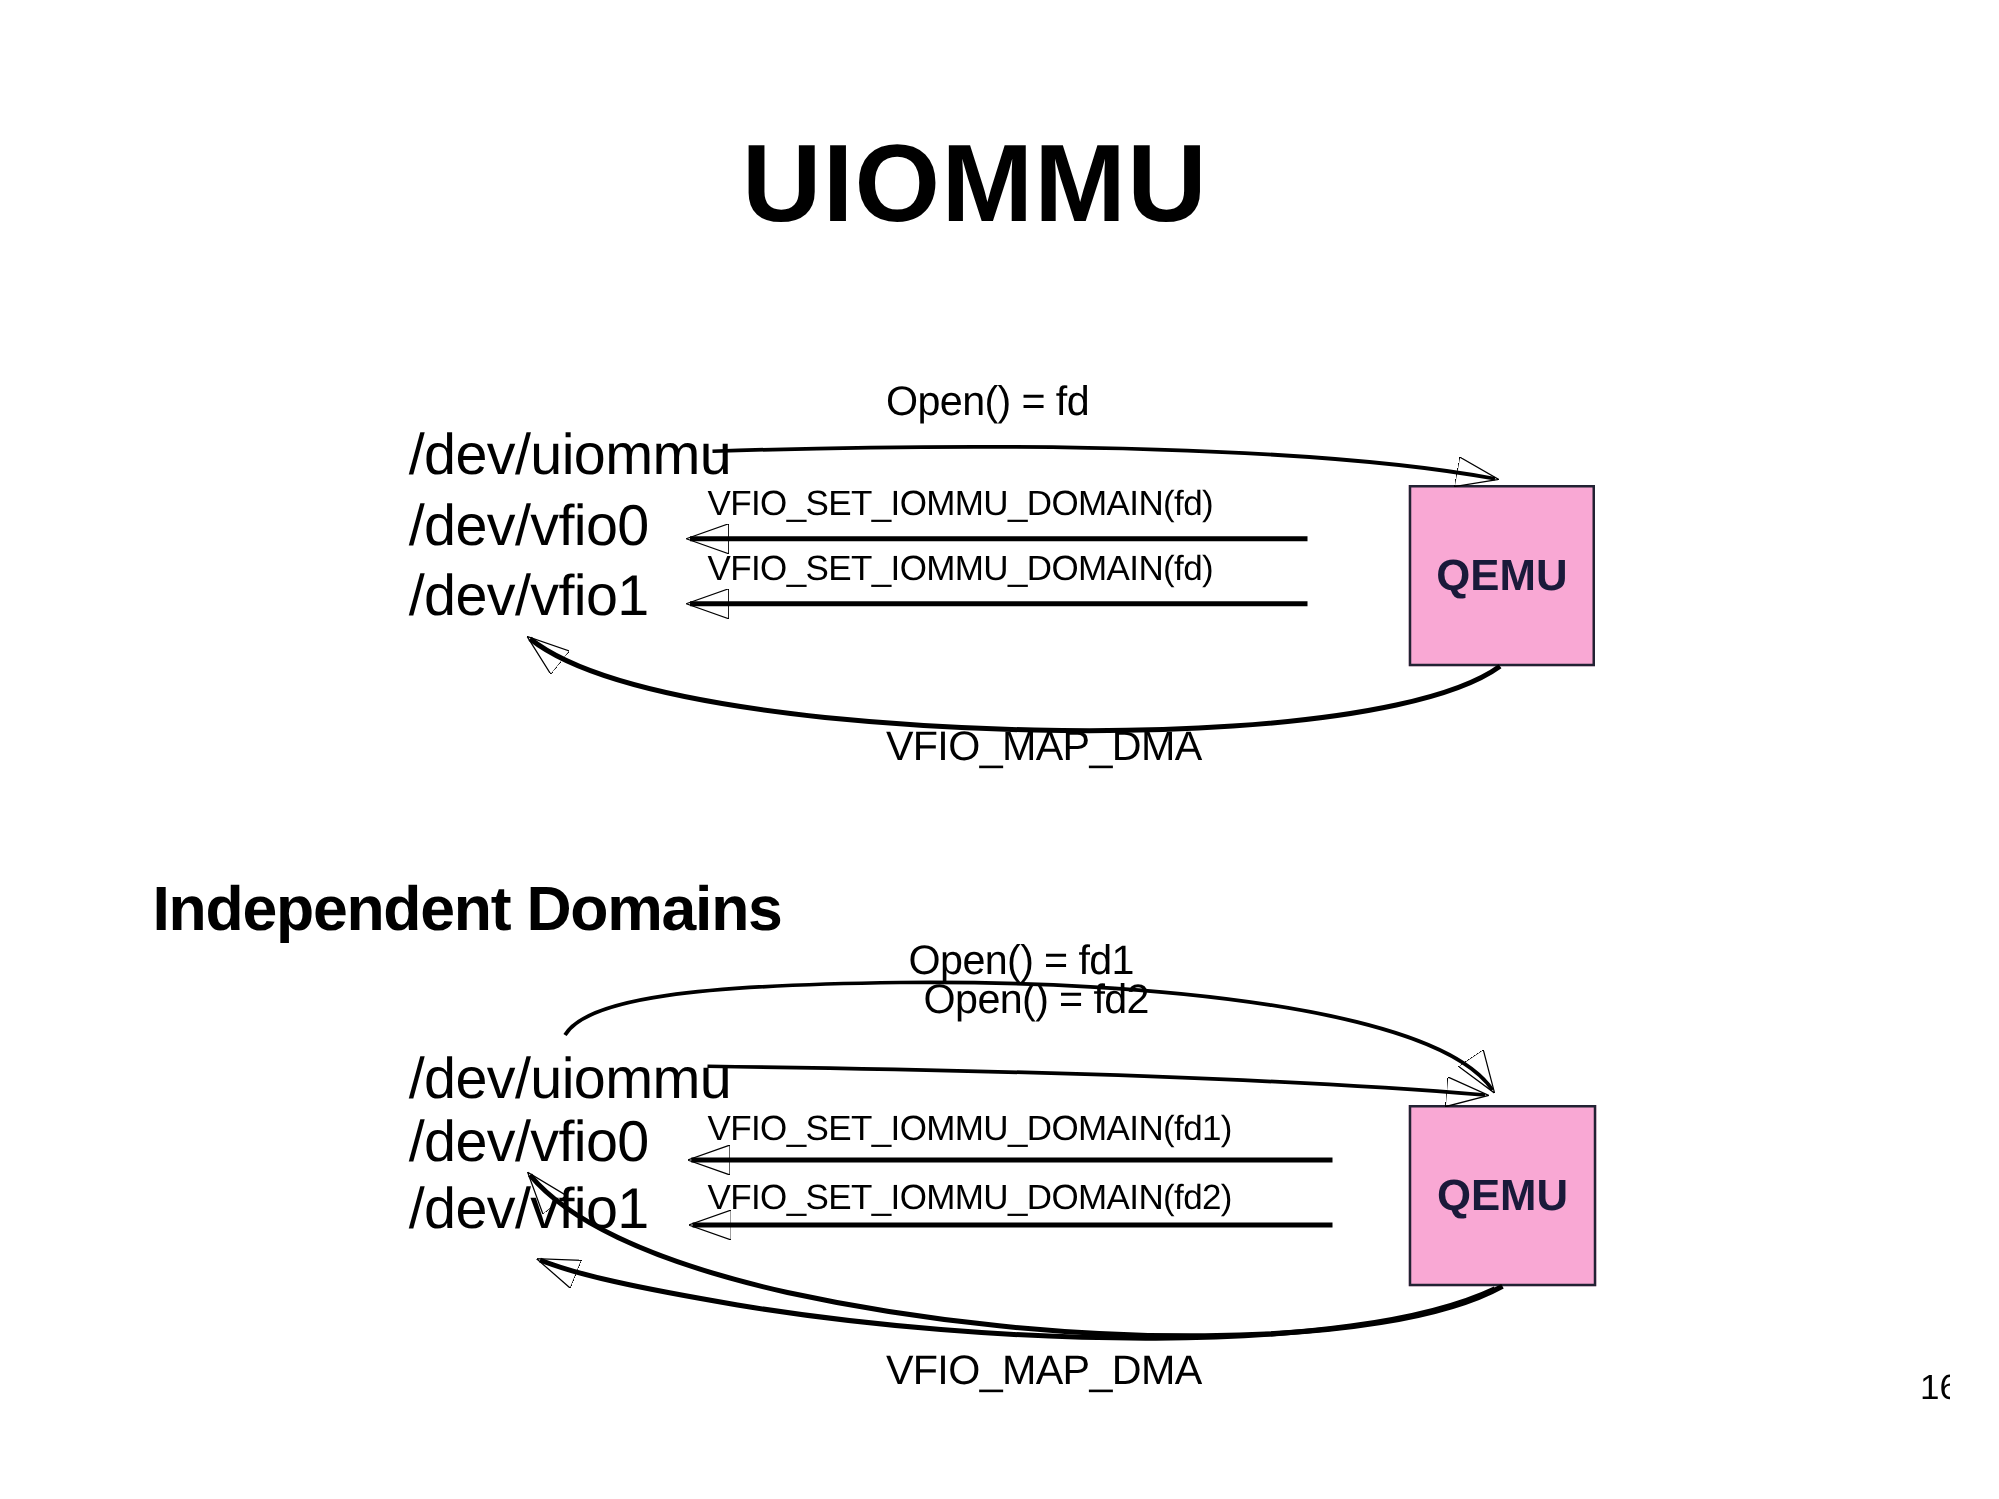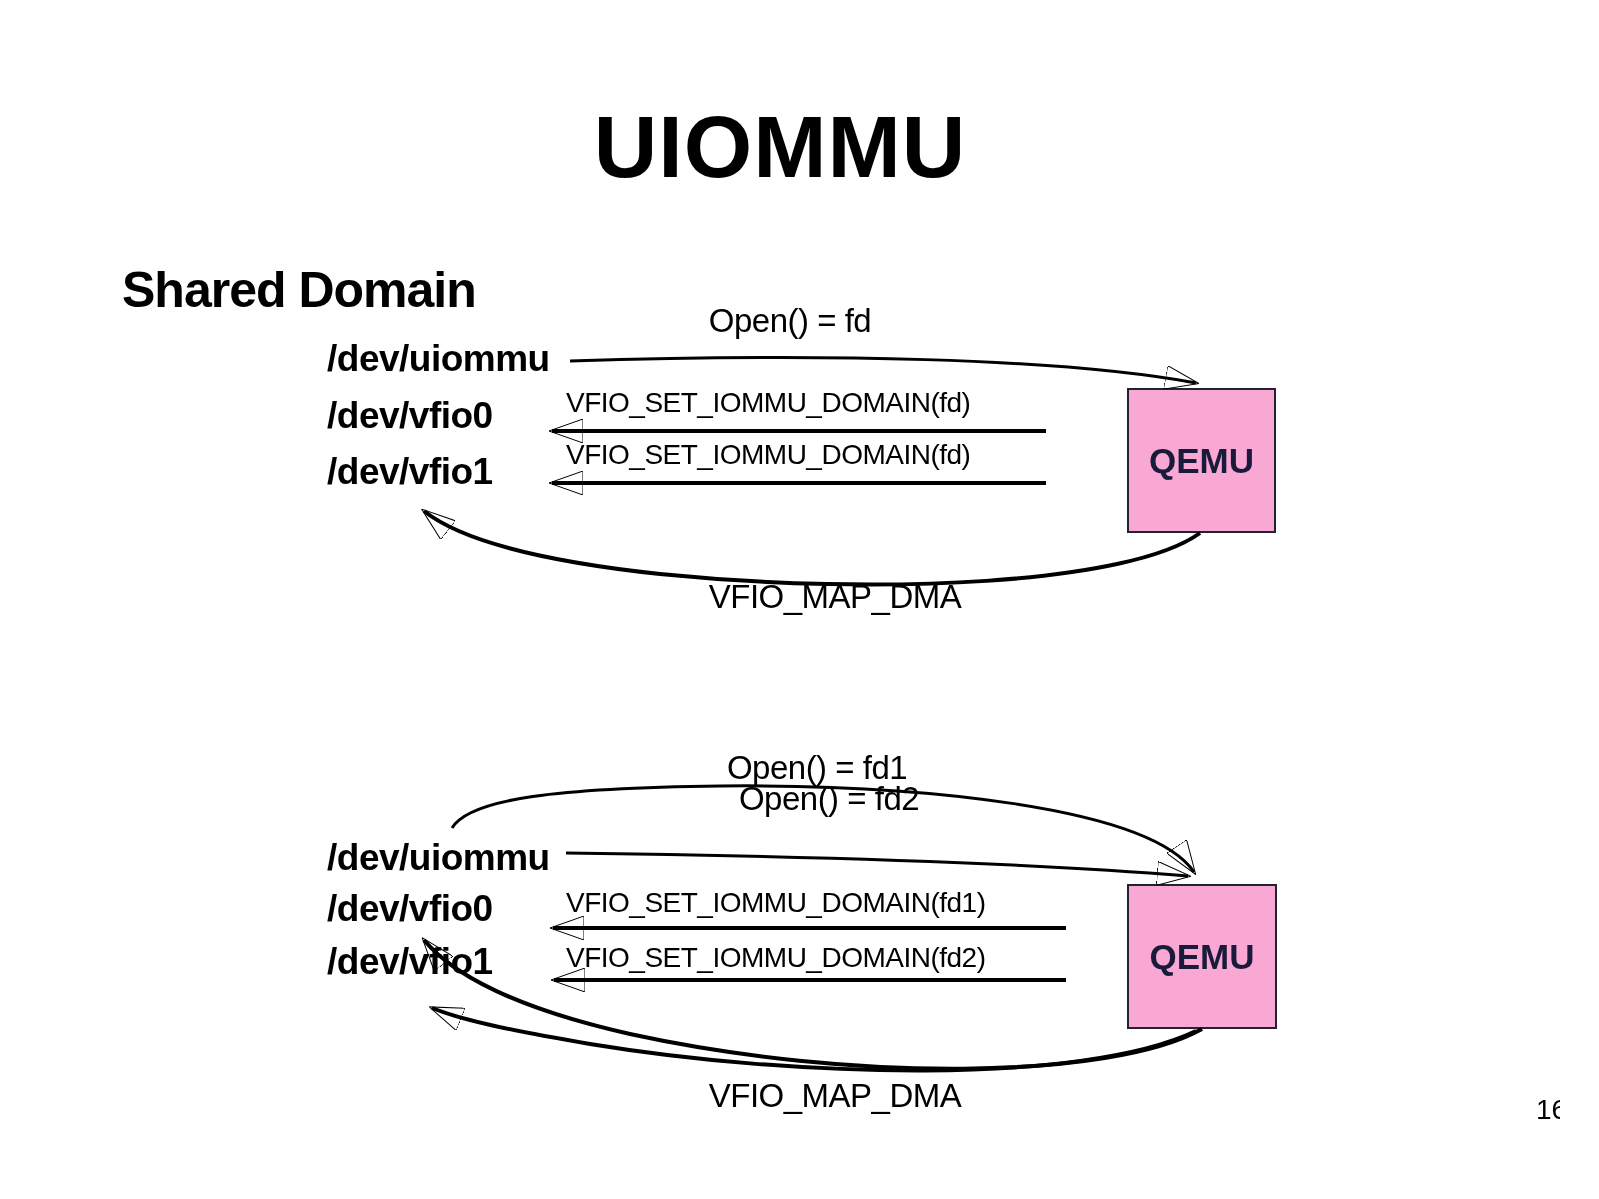--- a/index.html
+++ b/index.html
@@ -18,21 +18,21 @@
     text-align: center;
     font-size: 88px;
     font-weight: bold;
     letter-spacing: 1px;
   }
   .heading {
     font-size: 50px;
     font-weight: bold;
     letter-spacing: -1px;
   }
-  .dev-label { font-size: 37px; letter-spacing: -0.5px; font-weight: bold; }
+  .dev-label { font-size: 46px; letter-spacing: -0.5px; }
   .arrow-label { font-size: 28px; letter-spacing: -0.5px; }
   .open-label, .map-label { font-size: 33px; letter-spacing: -0.5px; text-align: center; }
   .centered { transform: translateX(-50%); }
   .qemu-box {
     position: absolute;
     background: #f9a8d4;
     border: 2px solid #222233;
     display: flex;
     align-items: center;
     justify-content: center;
@@ -52,35 +52,35 @@
   .thick { stroke-width: 4px; }
   .page-number { font-size: 28px; }
 </style>
 </head>
 <body>
 
 <div class="slide">
 
   <div class="abs title">UIOMMU</div>
 
-  <div class="abs heading" style="left:122px; top:265px;">Shared Domain</div>
 
   <div class="abs dev-label" style="left:327px; top:340px;">/dev/uiommu</div>
   <div class="abs dev-label" style="left:327px; top:397px;">/dev/vfio0</div>
   <div class="abs dev-label" style="left:327px; top:453px;">/dev/vfio1</div>
 
   <div class="abs open-label centered" style="left:790px; top:304px;">Open() = fd</div>
   <div class="abs arrow-label" style="left:566px; top:389px;">VFIO_SET_IOMMU_DOMAIN(fd)</div>
   <div class="abs arrow-label" style="left:566px; top:441px;">VFIO_SET_IOMMU_DOMAIN(fd)</div>
   <div class="abs map-label centered" style="left:835px; top:580px;">VFIO_MAP_DMA</div>
 
   <div class="qemu-box" style="left:1127px; top:388px; width:149px; height:145px;">
     <span>QEMU</span>
   </div>
 
+  <div class="abs heading" style="left:122px; top:702px;">Independent Domains</div>
 
   <div class="abs dev-label" style="left:327px; top:839px;">/dev/uiommu</div>
   <div class="abs dev-label" style="left:327px; top:890px;">/dev/vfio0</div>
   <div class="abs dev-label" style="left:327px; top:943px;">/dev/vfio1</div>
 
   <div class="abs open-label centered" style="left:817px; top:751px;">Open() = fd1</div>
   <div class="abs open-label centered" style="left:817px; top:782px;margin-left:12px;">Open() = fd2</div>
   <div class="abs arrow-label" style="left:566px; top:889px;">VFIO_SET_IOMMU_DOMAIN(fd1)</div>
   <div class="abs arrow-label" style="left:566px; top:944px;">VFIO_SET_IOMMU_DOMAIN(fd2)</div>
   <div class="abs map-label centered" style="left:835px; top:1079px;">VFIO_MAP_DMA</div>

